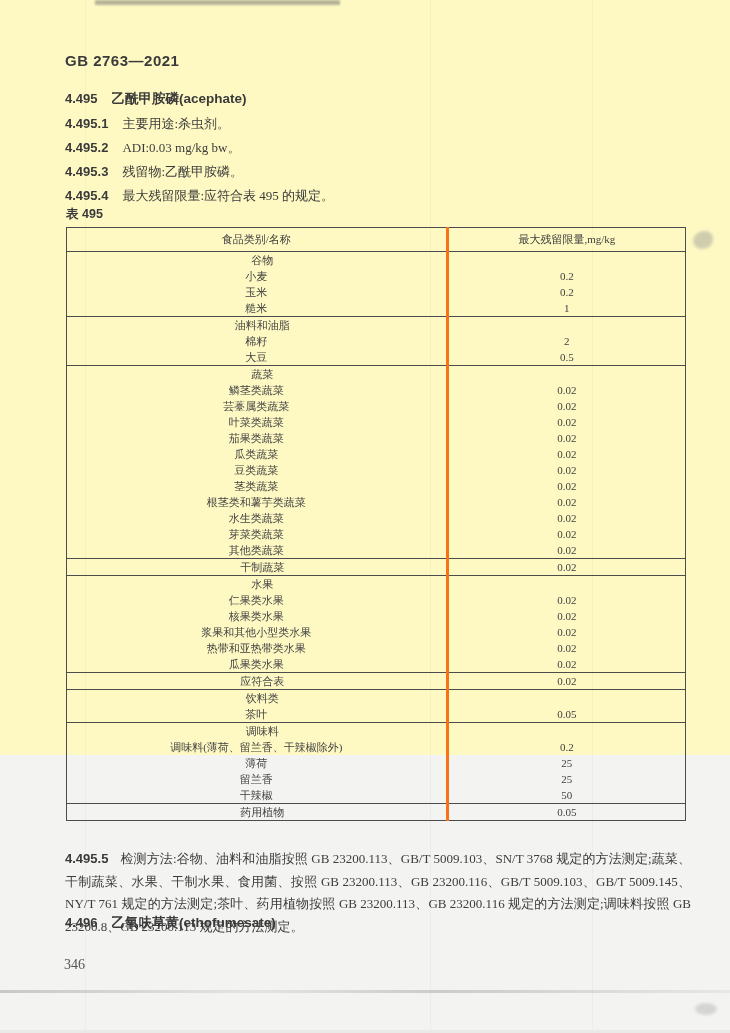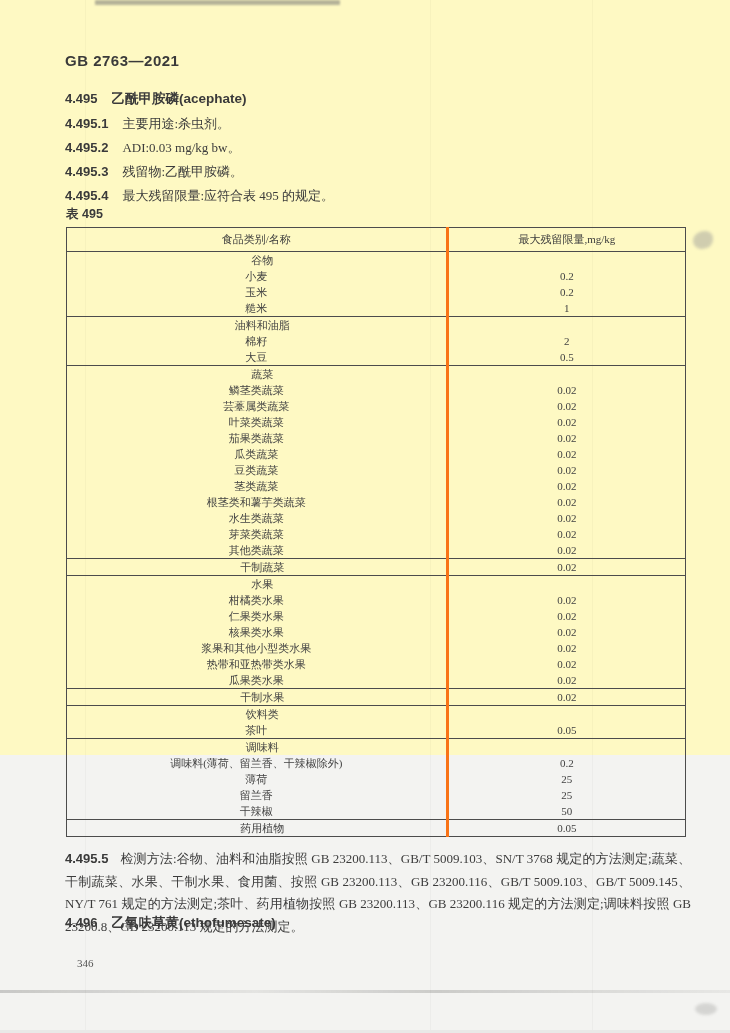--- a/index.html
+++ b/index.html
@@ -82,22 +82,22 @@
   #detection .clause-num{margin-right:12px;}
   #next-section{
     position:absolute;left:65px;top:910px;width:626px;
     line-height:24px;white-space:nowrap;
   }
   #next-section .section-title{
     font-family:"Liberation Sans","DejaVu Sans",sans-serif;
     font-weight:700;font-size:13.5px;color:#3a3a3a;
   }
   #page-number{
-    position:absolute;left:77px;top:957px;
-    font-size:11px;color:#555;
+    position:absolute;left:64px;top:957px;
+    font-size:14px;color:#555;
   }
 </style>
 </head>
 <body>
 
 <div id="page">
 
   <div class="artifact" id="top-smudge"></div>
   <div class="artifact" id="right-smudge"></div>
   <div class="artifact vline" id="vline1"></div>
@@ -219,45 +219,41 @@
         </tr>
         <tr class="group-start">
           <td class="cat">干制蔬菜</td>
           <td class="val">0.02</td>
         </tr>
         <tr class="group-start">
           <td class="cat">水果</td>
           <td class="val"></td>
         </tr>
         <tr>
-          <td class="item">柑橘类水果</td>
-          <td class="val">0.02</td>
-        </tr>
-        <tr>
           <td class="item">仁果类水果</td>
           <td class="val">0.02</td>
         </tr>
         <tr>
           <td class="item">核果类水果</td>
           <td class="val">0.02</td>
         </tr>
         <tr>
           <td class="item">浆果和其他小型类水果</td>
           <td class="val">0.02</td>
         </tr>
         <tr>
           <td class="item">热带和亚热带类水果</td>
           <td class="val">0.02</td>
         </tr>
         <tr>
           <td class="item">瓜果类水果</td>
           <td class="val">0.02</td>
         </tr>
         <tr class="group-start">
-          <td class="cat">干制水果</td>
+          <td class="cat">应符合表</td>
           <td class="val">0.02</td>
         </tr>
         <tr class="group-start">
           <td class="cat">饮料类</td>
           <td class="val"></td>
         </tr>
         <tr>
           <td class="item">茶叶</td>
           <td class="val">0.05</td>
         </tr>

